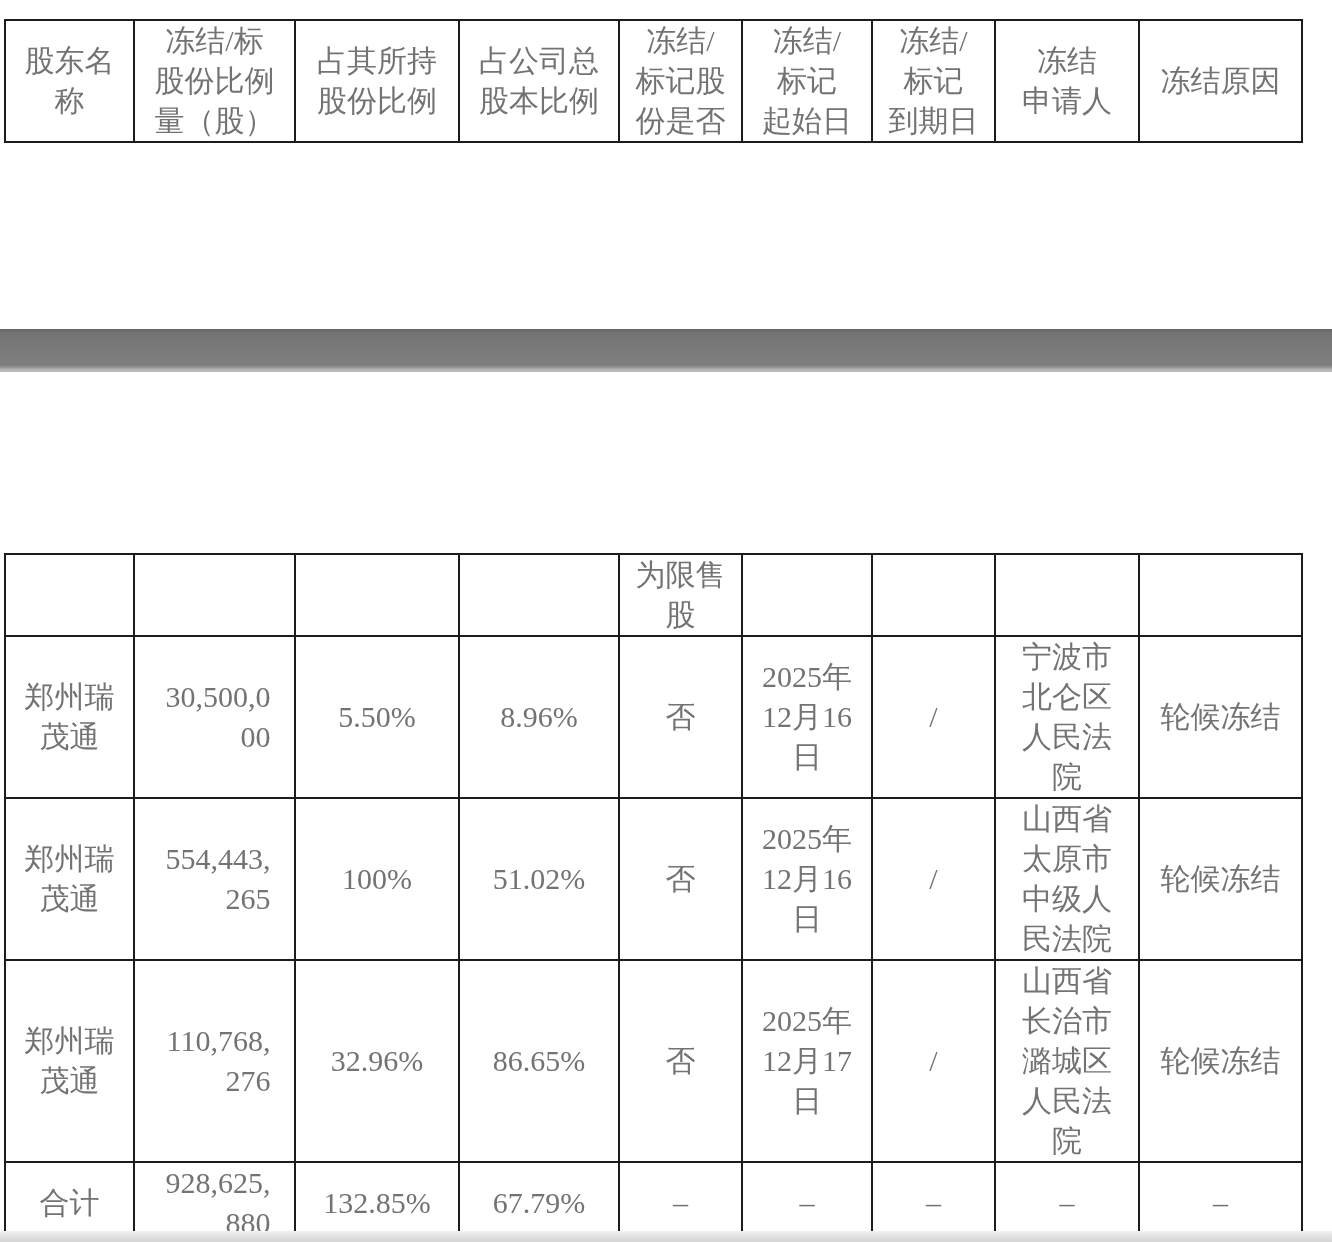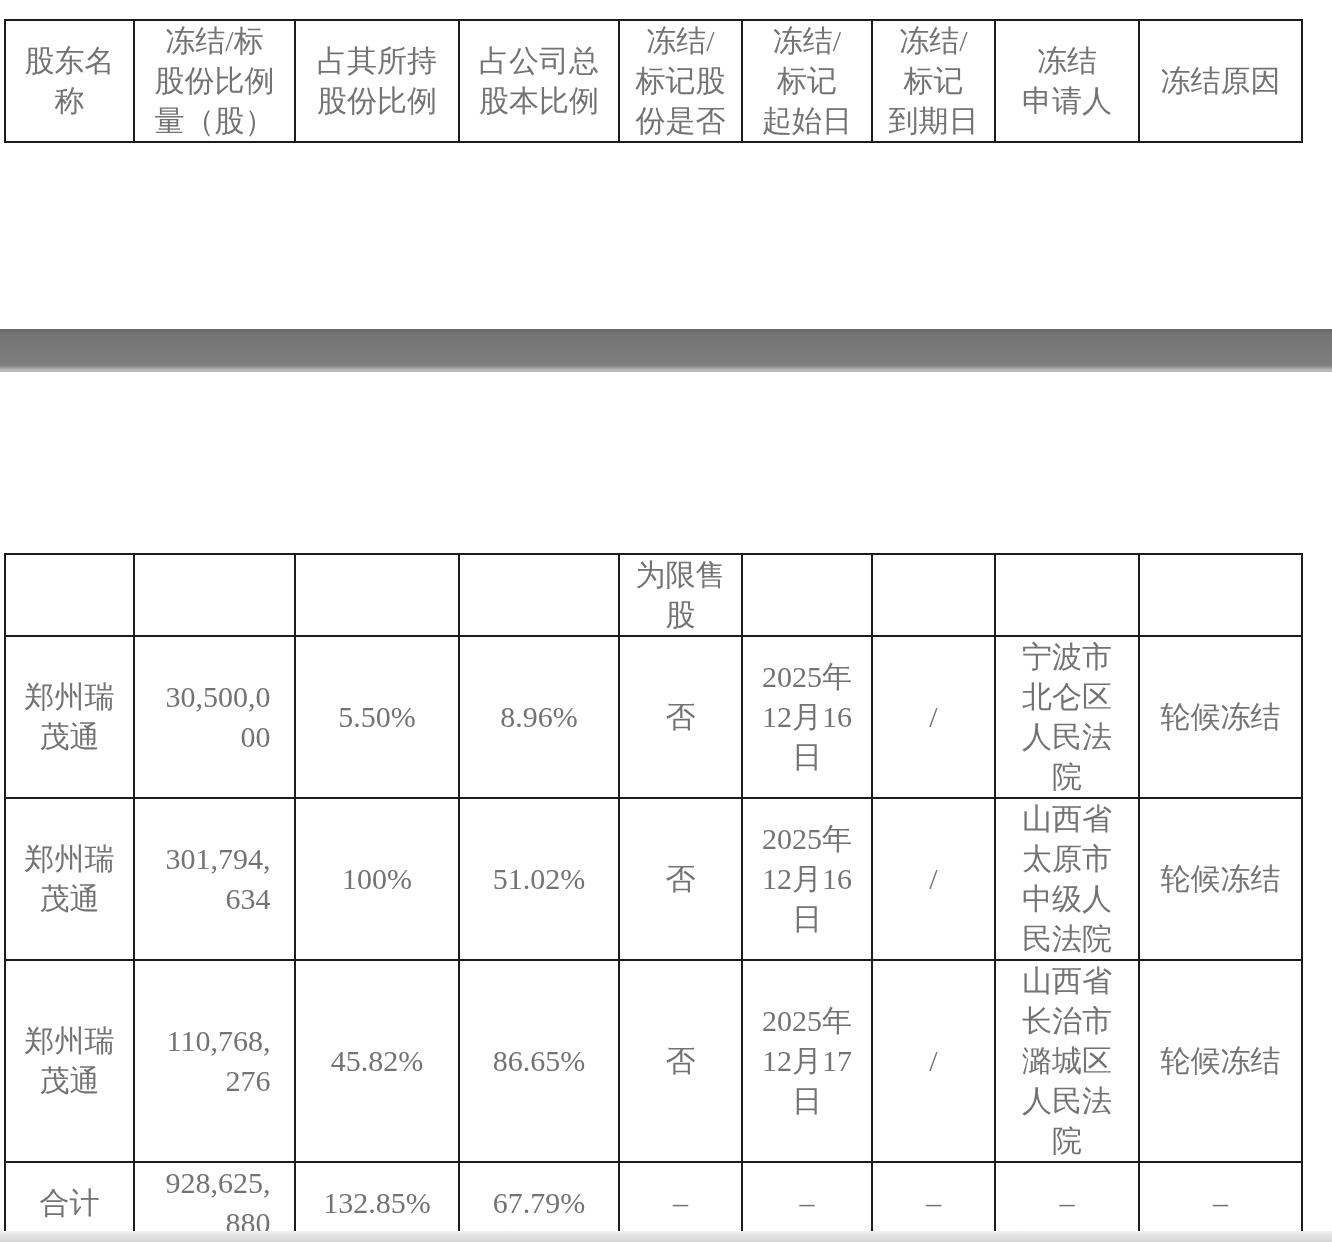--- a/index.html
+++ b/index.html
@@ -147,34 +147,34 @@
       <td>8.96%</td>
       <td>否</td>
       <td><span class="w3">2025年12月16日</span></td>
       <td>/</td>
       <td><span class="w3">宁波市北仑区人民法院</span></td>
       <td>轮候冻结</td>
     </tr>
 
     <tr class="row-2">
       <td><span class="w3">郑州瑞茂通</span></td>
-      <td><span class="wnum">301,794,634</span></td>
+      <td><span class="wnum">554,443,265</span></td>
       <td>100%</td>
       <td>51.02%</td>
       <td>否</td>
       <td><span class="w3">2025年12月16日</span></td>
       <td>/</td>
       <td><span class="w3">山西省太原市中级人民法院</span></td>
       <td>轮候冻结</td>
     </tr>
 
     <tr class="row-3">
       <td><span class="w3">郑州瑞茂通</span></td>
       <td><span class="wnum">110,768,276</span></td>
-      <td>45.82%</td>
+      <td>32.96%</td>
       <td>86.65%</td>
       <td>否</td>
       <td><span class="w3">2025年12月17日</span></td>
       <td>/</td>
       <td><span class="w3">山西省长治市潞城区人民法院</span></td>
       <td>轮候冻结</td>
     </tr>
 
     <tr class="row-total">
       <td>合计</td>

